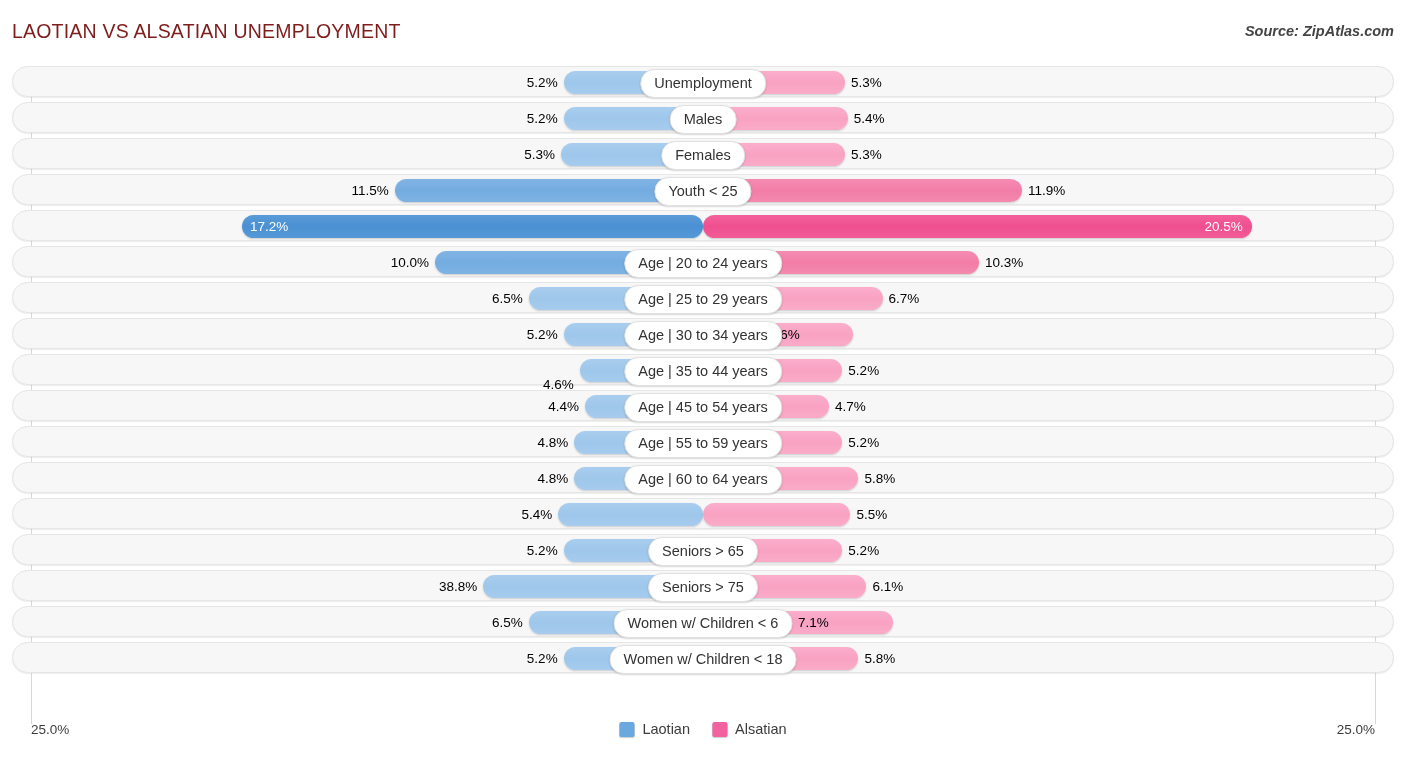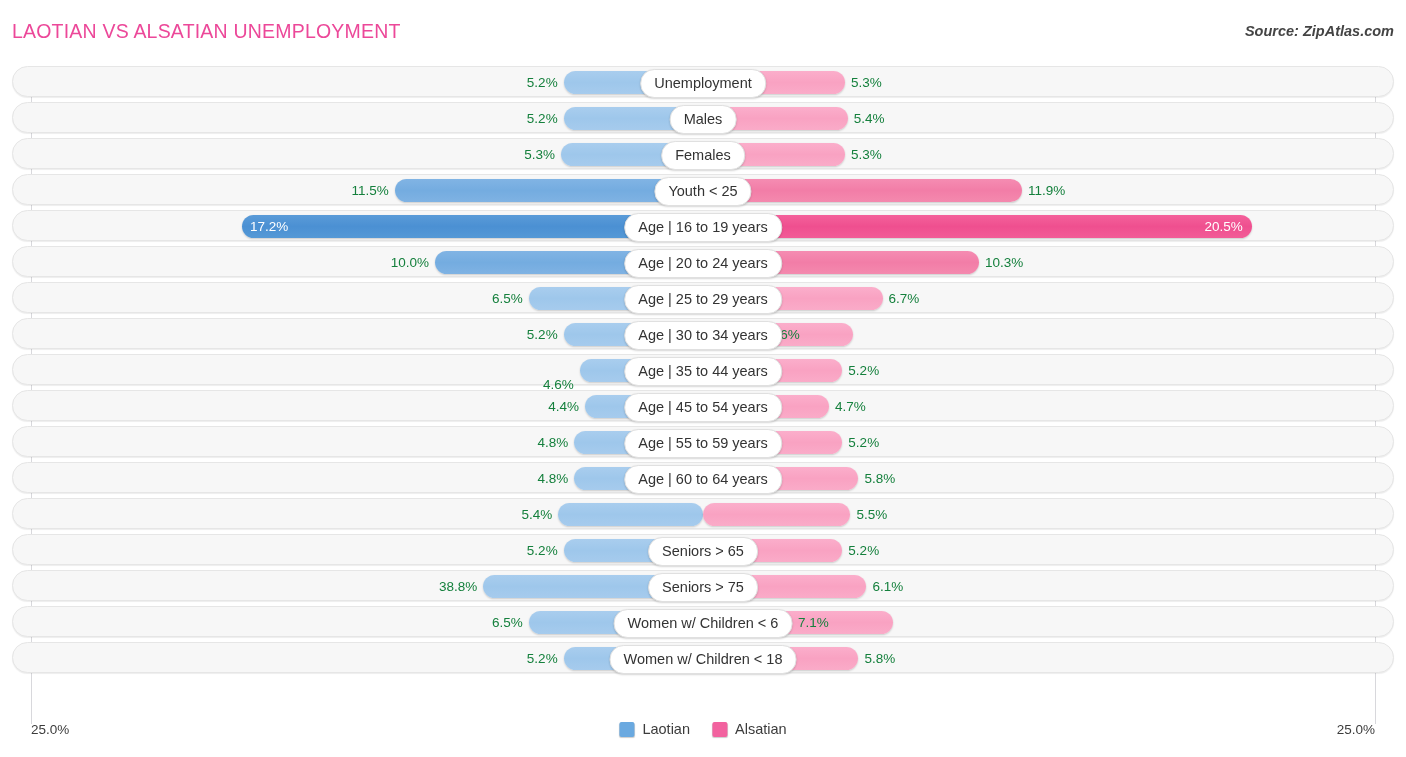--- a/index.html
+++ b/index.html
@@ -11,21 +11,21 @@
     color:#3a3a3a;
     overflow:hidden;
     position:relative;
   }
   .chart-root{position:relative;width:1406px;height:757px;}
 
   
   .page-title{
     position:absolute;left:12px;top:20px;
     font-size:19.5px;letter-spacing:.2px;
-    color:#ec4899;font-weight:400;
+    color:#7f1d1d;font-weight:400;
     white-space:nowrap;
   }
   .source-note{
     position:absolute;right:12px;top:23px;
     font-size:14.5px;font-style:italic;font-weight:bold;
     color:#444;white-space:nowrap;
   }
 
   
   .plot{
@@ -74,21 +74,21 @@
   }
   .bar.right.hi{
     background:linear-gradient(to bottom,#f58cb2 0%,#f27da7 50%,#f489ae 100%);
   }
   .bar.right.max{
     background:linear-gradient(to bottom,#f4619b 0%,#ef4f8f 50%,#f25c97 100%);
   }
 
   .val{
     position:absolute;top:0;height:31px;line-height:31px;
-    font-size:13.5px;color:#15803d;white-space:nowrap;
+    font-size:13.5px;color:#000000;white-space:nowrap;
   }
   .val.left-out{right:50%;margin-right:6px;}
   .val.right-out{left:50%;margin-left:6px;}
   .val.inside{color:#ffffff;}
 
   .cat-pill{
     position:absolute;left:50%;top:2px;
     transform:translateX(-50%);
     height:27px;line-height:27px;
     padding:0 13px;
@@ -165,21 +165,20 @@
           <div class="bar right hi" style="width: 318.92px;"></div>
           <div class="val left-out" style="margin-right: 314.2px;">11.5%</div>
           <div class="val right-out" style="margin-left: 324.92px;">11.9%</div>
           <div class="cat-pill">Youth &lt; 25</div>
         </div>
         <div class="row">
           <div class="bar left max" style="width: 460.96px;"></div>
           <div class="bar right max" style="width: 549.4px;"></div>
           <div class="val inside" style="margin-right: 16px; left: calc(50% - 452.96px);">17.2%</div>
           <div class="val inside" style="left: calc(50% + 501.4px);">20.5%</div>
-          <div class="cat-pill">Age | 16 to 19 years</div>
         </div>
         <div class="row">
           <div class="bar left hi" style="width: 268px;"></div>
           <div class="bar right hi" style="width: 276.04px;"></div>
           <div class="val left-out" style="margin-right: 274px;">10.0%</div>
           <div class="val right-out" style="margin-left: 282.04px;">10.3%</div>
           <div class="cat-pill">Age | 20 to 24 years</div>
         </div>
         <div class="row">
           <div class="bar left" style="width: 174.2px;"></div>

